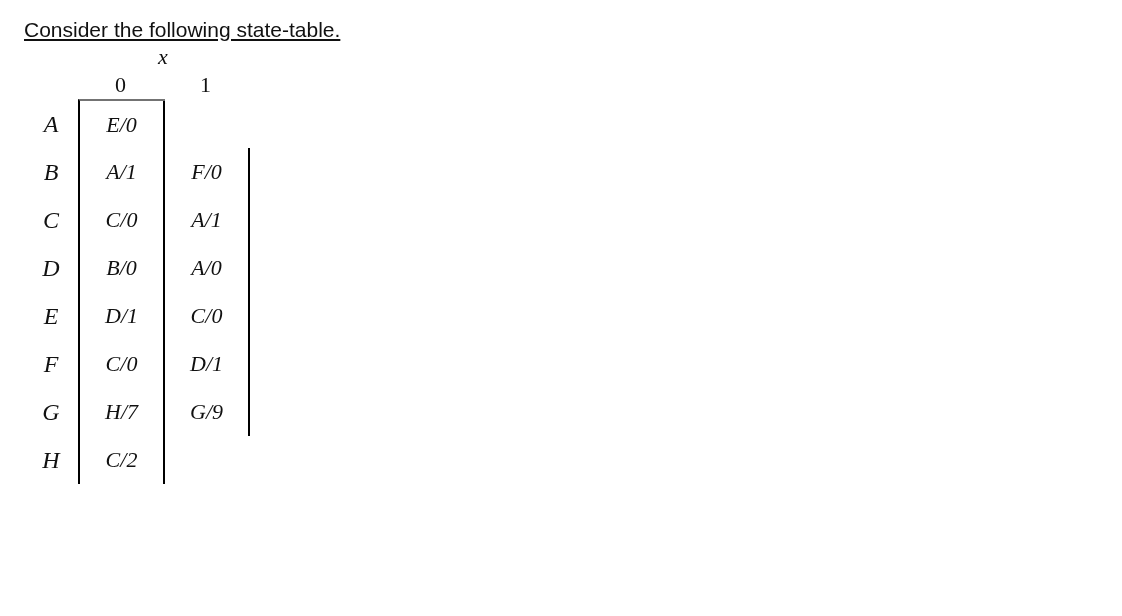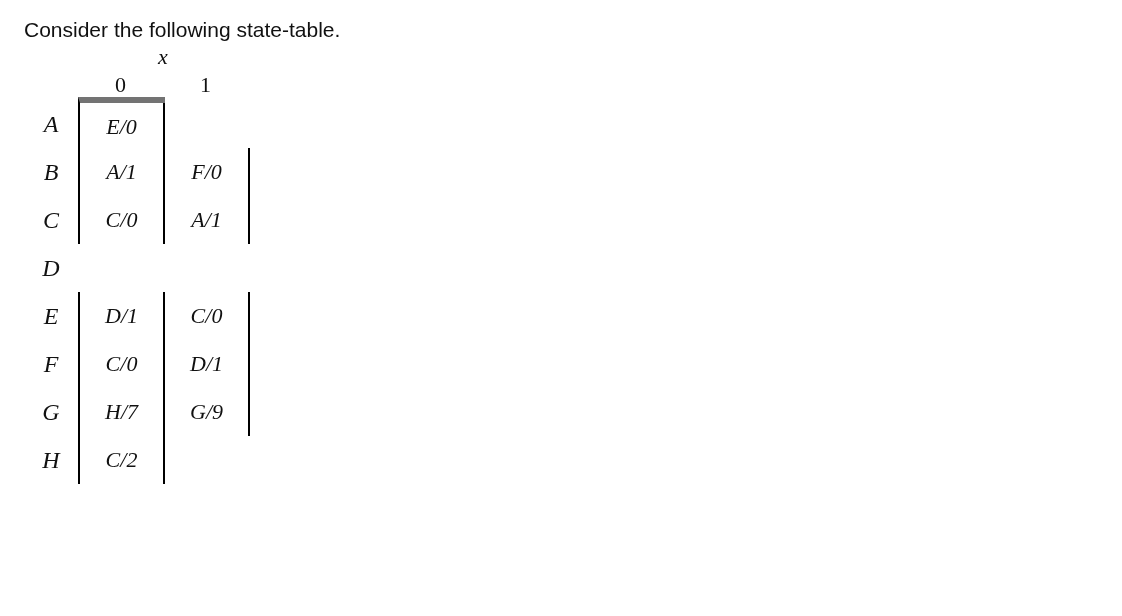--- a/index.html
+++ b/index.html
@@ -6,20 +6,21 @@
       margin: 0;
       padding: 18px 24px;
       font-family: Arial, Helvetica, sans-serif;
       font-size: 21px;
       color: #111;
       background: #fff;
     }
     .prompt {
       font-size: 21px;
       margin-bottom: 2px;
+      text-decoration: underline;
     }
     .table-wrap {
       margin-left: 10px;
     }
     .input-header {
       font-family: "Times New Roman", Times, serif;
       font-style: italic;
       font-size: 22px;
       text-align: center;
       width: 170px;
@@ -60,21 +61,21 @@
       width: 83px;
       display: flex;
       align-items: center;
       justify-content: center;
       font-family: "Times New Roman", Times, serif;
       font-style: italic;
       font-size: 22px;
       border-right: 2px solid #000;
     }
     .state-cells-first {
-      border-top: 6px solid #737373;
+      border-top: 2px solid #737373;
     }
   </style>
 </head>
 <body>
 
 <div class="prompt">Consider the following state-table.</div>
 
 <div class="table-wrap">
   <div class="input-header">x</div>
   <div class="col-headers">
@@ -100,20 +101,24 @@
   <div class="state-row">
     <div class="state-label">C</div>
     <div class="state-cells">
       <div class="cell">C/0</div>
       <div class="cell">A/1</div>
     </div>
   </div>
 
   <div class="state-row">
     <div class="state-label">D</div>
+    <div class="state-cells">
+      <div class="cell">B/0</div>
+      <div class="cell">A/0</div>
+    </div>
   </div>
 
   <div class="state-row">
     <div class="state-label">E</div>
     <div class="state-cells">
       <div class="cell">D/1</div>
       <div class="cell">C/0</div>
     </div>
   </div>
 

